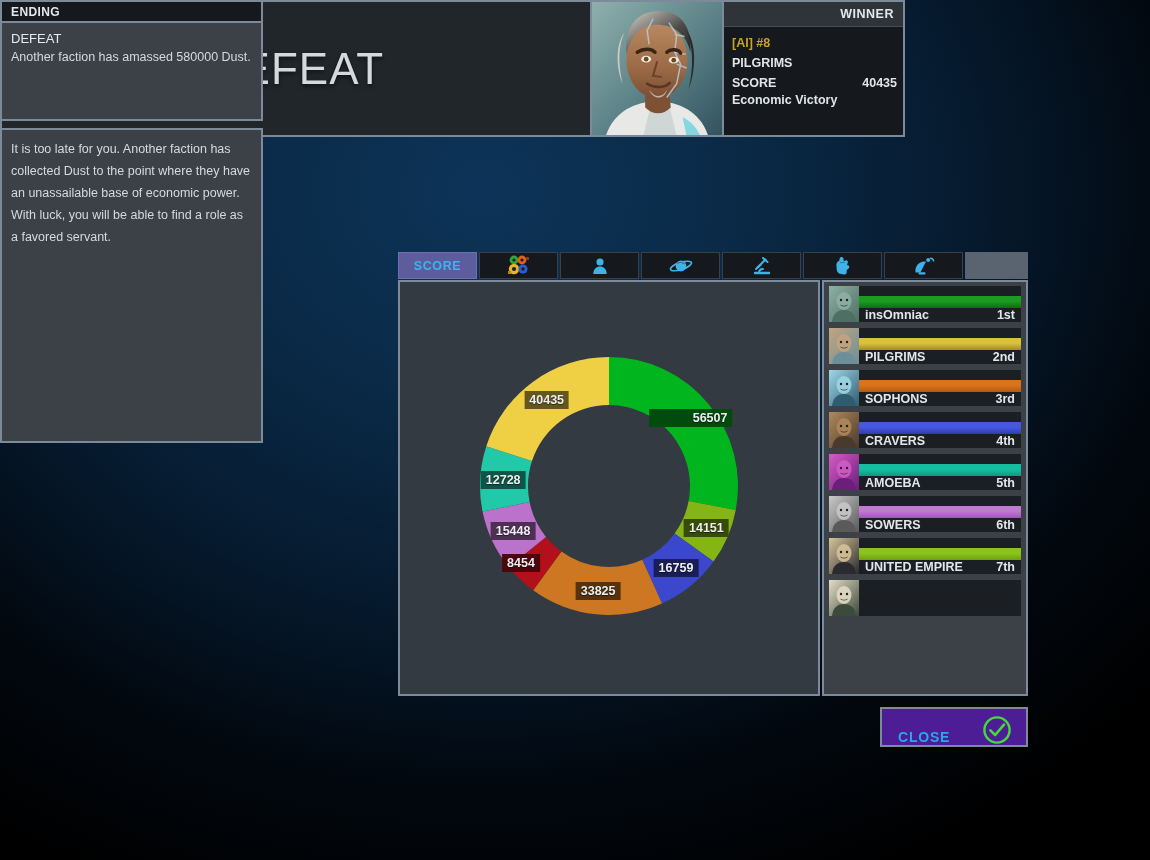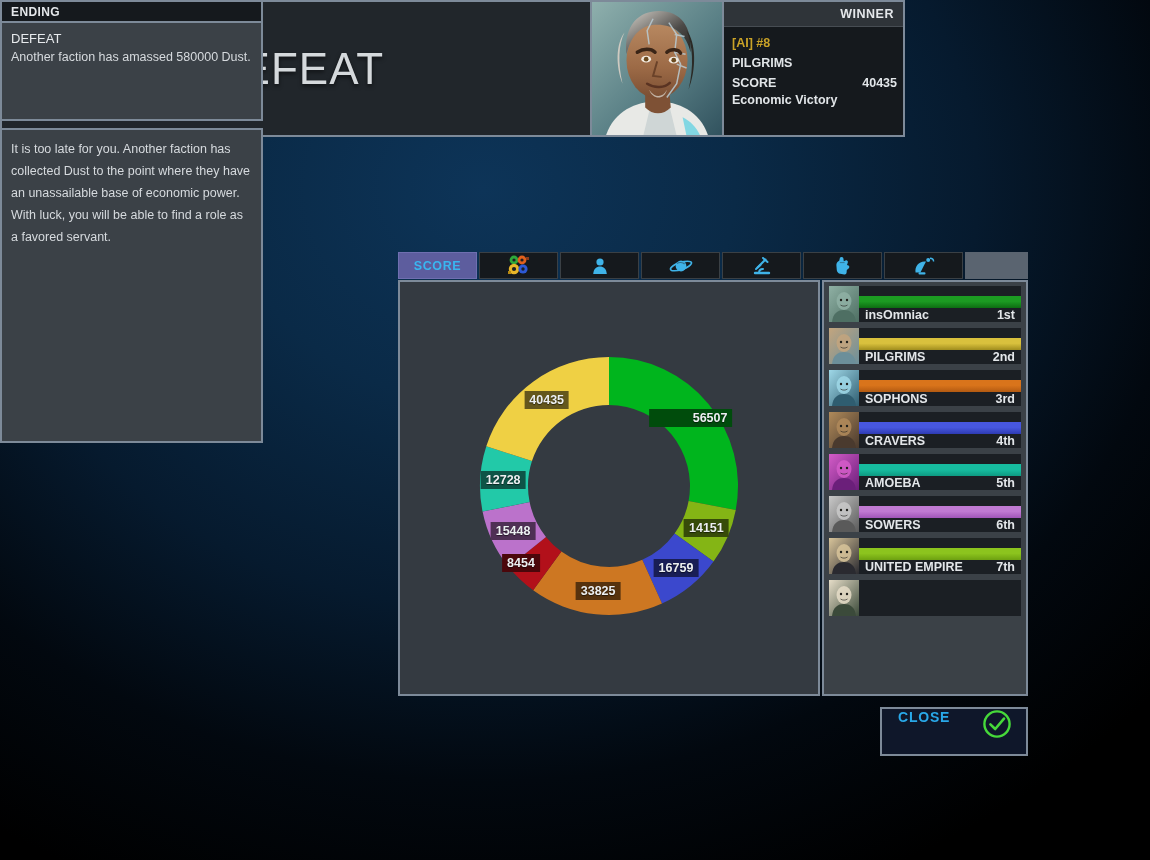--- a/index.html
+++ b/index.html
@@ -129,23 +129,23 @@
   .rank-bar{height:12px;width:100%;}
   .rank-meta{
     flex:1;display:flex;align-items:center;justify-content:space-between;
     padding:0 6px 0 6px;
   }
   .rank-name{font-size:12.5px;font-weight:bold;color:#e3e6e9;}
   .rank-pos{font-size:12.5px;font-weight:bold;color:#e3e6e9;}
 
   
   #close-btn{
-    position:absolute;left:880px;top:707px;width:148px;height:49px;
-    background:#0f172a;border:2px solid #7d8a99;box-sizing:border-box;
-    display:flex;align-items:flex-start;justify-content:space-between;
+    position:absolute;left:880px;top:707px;width:148px;height:40px;
+    background:#4c1d95;border:2px solid #7d8a99;box-sizing:border-box;
+    display:flex;align-items:flex-end;justify-content:space-between;
     padding:0 14px 0 16px;cursor:pointer;
   }
   #close-label{color:#29a8e8;font-size:14px;font-weight:bold;letter-spacing:.8px;}
   #close-check{width:30px;height:30px;}
 </style>
 </head>
 <body>
 
 <div class="root">
 

